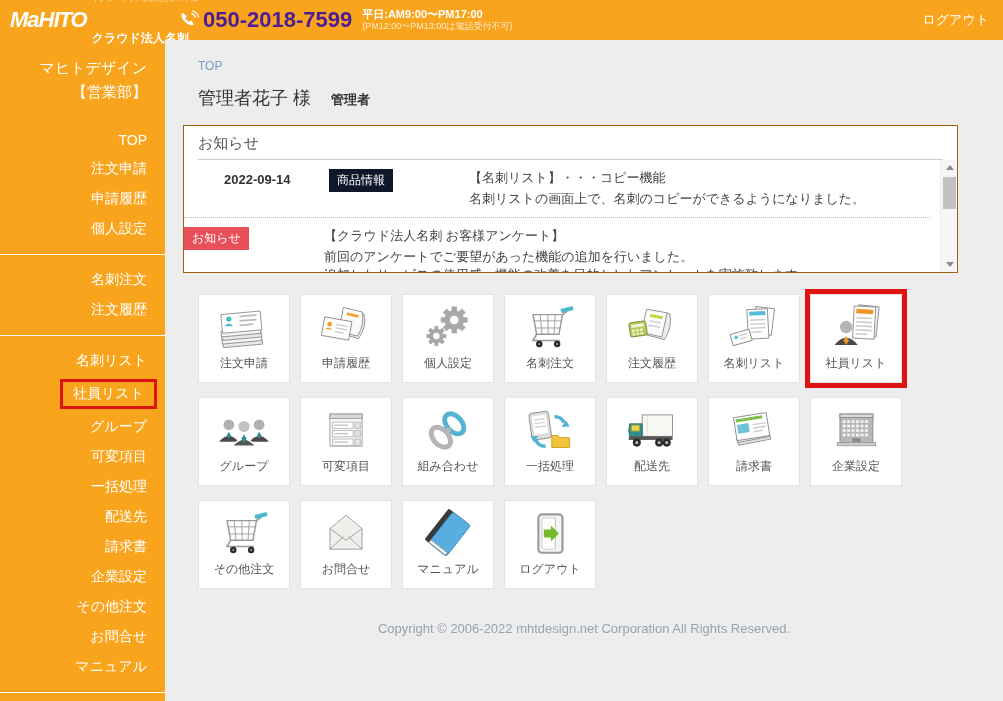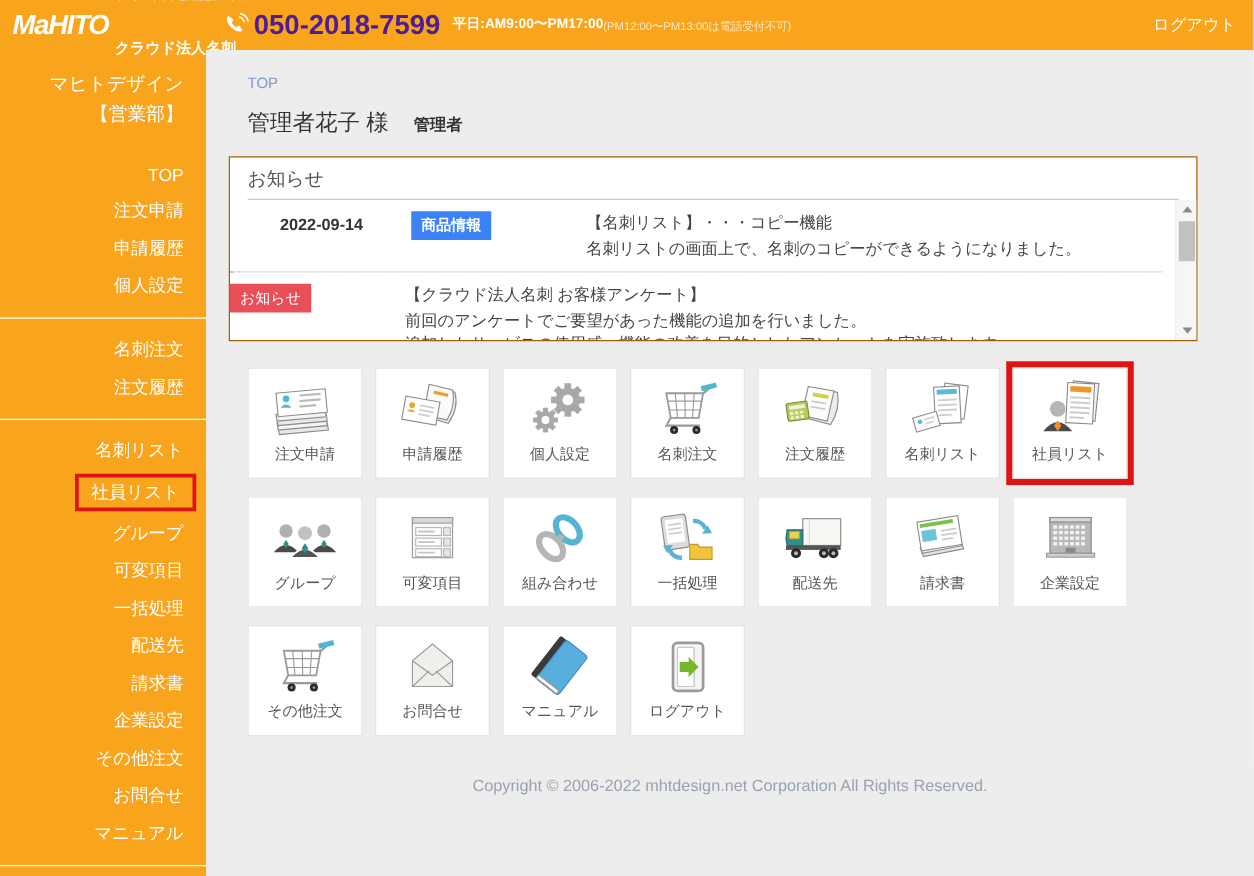--- a/index.html
+++ b/index.html
@@ -11,21 +11,21 @@
   .header { height:40px; background:#f9a41d; display:flex; align-items:center; position:relative; }
   .logo { display:flex; align-items:center; padding-left:8px; width:172px; cursor:pointer; }
   .mascot { width:26px; height:30px; display:inline-block; }
   .brand { color:#fff; font-size:22px; font-weight:bold; font-style:italic; letter-spacing:-1px; margin-left:2px; }
   .logo-sub { display:flex; flex-direction:column; margin-left:5px; line-height:1.15; }
   .logo-sub-small { font-size:7px; color:#ffe2ae; white-space:nowrap; }
   .logo-sub-big { font-size:12px; color:#fff; font-weight:bold; white-space:nowrap;margin-top:29px; }
   .phone-wrap { display:flex; align-items:center; margin-left:6px; }
   .phone-icon { width:22px; height:22px; margin-right:3px; }
   .phone-number { color:#4c1d95; font-size:22px; font-weight:bold; letter-spacing:0px; }
-  .hours { display:flex; flex-direction:row; margin-left:10px; line-height:1.25;align-items:flex-end; }
+  .hours { display:flex; flex-direction:column; margin-left:10px; line-height:1.25; }
   .hours-l1 { color:#fff; font-size:11px; font-weight:bold; }
   .hours-l2 { color:#ffe9c4; font-size:9px; }
   .logout-link { position:absolute; right:14px; top:11px; color:#fff; font-size:13px; cursor:pointer; text-decoration:none; }
 
   
   .layout { display:flex; height:661px;border-radius:22px; }
   .sidebar { width:165px; background:#f9a41d; padding-top:14px; flex-shrink:0; }
   .sb-company { color:#fff; font-size:15px; text-align:right; padding:2px 18px 0 12px; line-height:1.6; margin-bottom:22px; }
   .sb-item { display:block; text-align:right; padding:6px 18px 6px 0; font-size:14px; color:#fff; cursor:pointer; }
   .sb-item.hl { width:fit-content; margin:3px 8px 3px auto; border:3px solid #de1414; padding:3px 10px; }
@@ -148,21 +148,21 @@
         <span class="user-name">管理者花子 様</span>
         <span class="user-role">管理者</span>
       </div>
 
       <div class="notice-panel">
         <div class="notice-title">お知らせ</div>
         <div class="notice-body">
           <div class="notice-rows">
               <div class="notice-row">
                 <span class="n-date">2022-09-14</span>
-                <span class="n-badge-cell"><span class="n-badge" style="background: #3b82f6; font-weight: bold;">商品情報</span></span>
+                <span class="n-badge-cell"><span class="n-badge" style="background: #0f172a;">商品情報</span></span>
                 <div class="n-content">
                   <div class="n-title">【名刺リスト】・・・コピー機能</div>
                   <div class="n-line">名刺リストの画面上で、名刺のコピーができるようになりました。</div>
                 </div>
               </div>
               <div class="notice-row">
                 <span class="n-badge-cell"><span class="n-badge" style="background: rgb(233, 79, 88);">お知らせ</span></span>
                 <div class="n-content">
                   <div class="n-title">【クラウド法人名刺 お客様アンケート】</div>
                   <div class="n-line">前回のアンケートでご要望があった機能の追加を行いました。</div>

